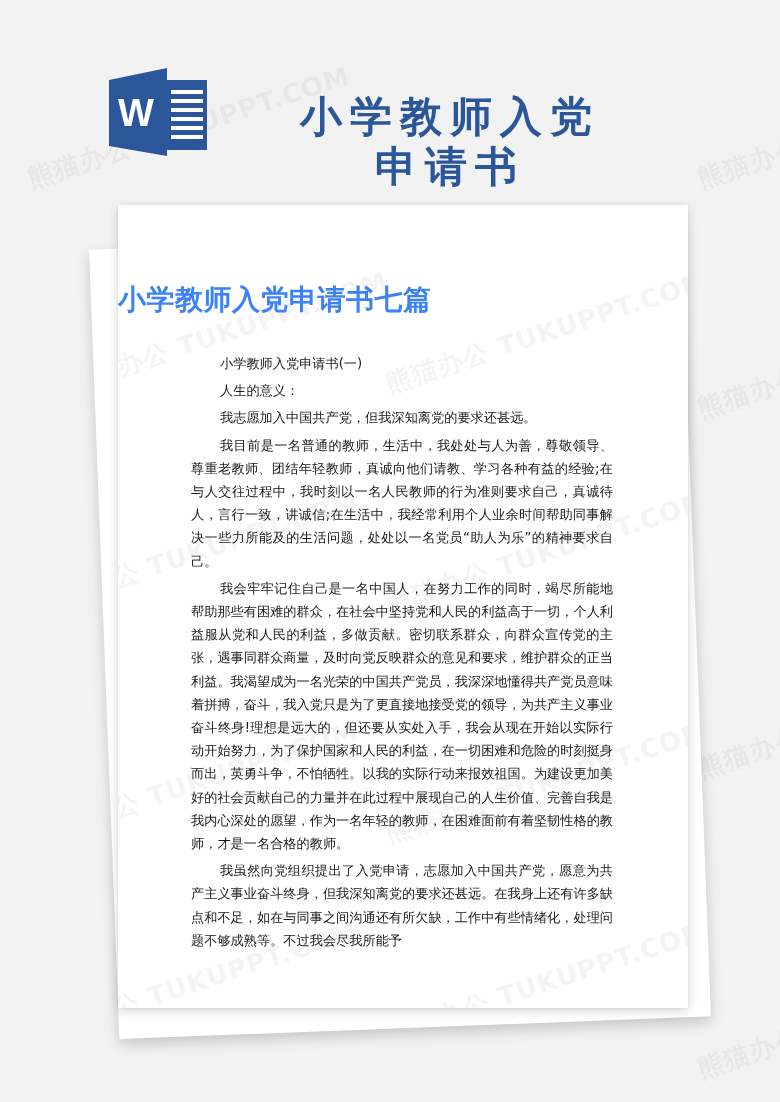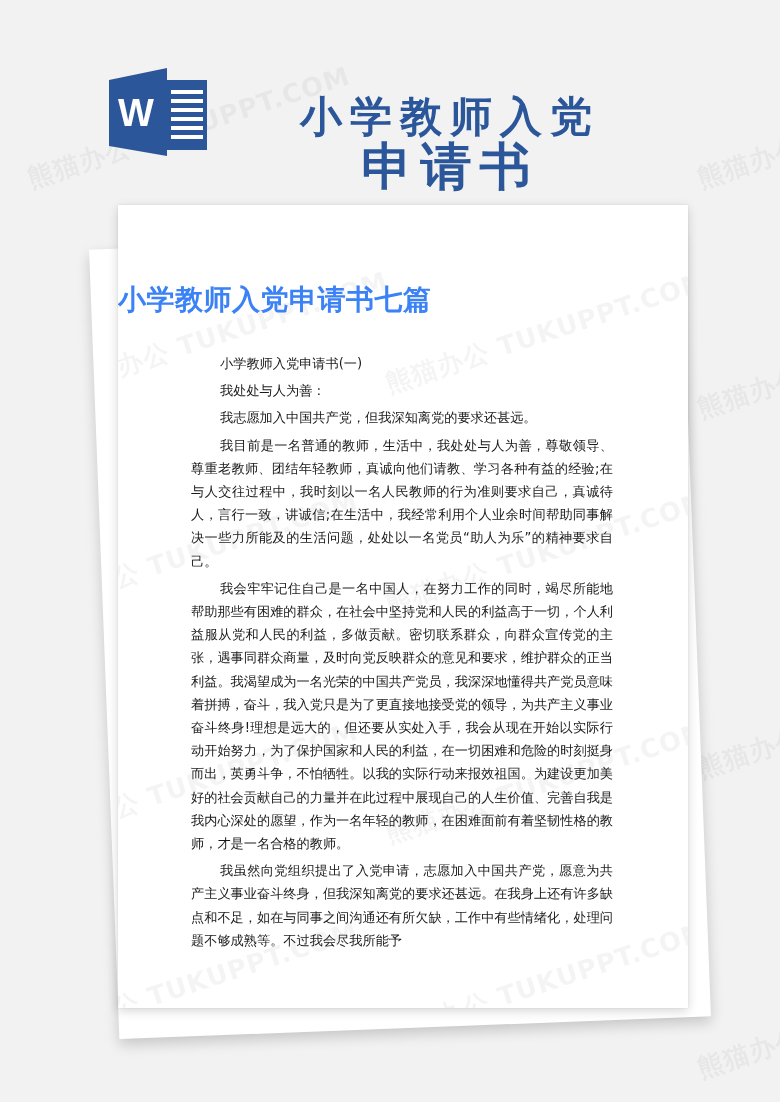--- a/index.html
+++ b/index.html
@@ -9,21 +9,21 @@
       font-family: "DejaVu Sans", "Liberation Sans", sans-serif;
     }
     
     .word-icon { position: absolute; left: 107px; top: 68px; width: 102px; height: 88px; }
     .hero-title {
       position: absolute; left: 250px; top: 72px; width: 400px;
       color: #2b579a; font-weight: bold; text-align: center;
       font-family: "DejaVu Sans", sans-serif;
     }
     .hero-title .l1 { font-size: 42px; letter-spacing: 8px; line-height: 50px; display:block;margin-top:20px; }
-    .hero-title .l2 { font-size: 51px; letter-spacing: 8px; line-height: 50px; display:block; }
+    .hero-title .l2 { font-size: 42px; letter-spacing: 8px; line-height: 50px; display:block; }
 
     
     .back-page {
       position: absolute; left: 104px; top: 238px; width: 592px; height: 790px;
       background: #ffffff;
       transform: rotate(-2.2deg); transform-origin: 50% 50%;
       box-shadow: 0 6px 14px rgba(0,0,0,0.18);
     }
     .page {
       position: absolute; left: 118px; top: 205px; width: 570px; height: 803px;
@@ -86,19 +86,19 @@
   <div class="wm" style="left:-90px;top:330px;">熊猫办公 TUKUPPT.COM</div>
   <div class="wm" style="left:260px;top:330px;">熊猫办公 TUKUPPT.COM</div>
   <div class="wm" style="left:-90px;top:560px;">熊猫办公 TUKUPPT.COM</div>
   <div class="wm" style="left:260px;top:560px;">熊猫办公 TUKUPPT.COM</div>
   <div class="wm" style="left:-90px;top:760px;">熊猫办公 TUKUPPT.COM</div>
   <div class="wm" style="left:260px;top:760px;">熊猫办公 TUKUPPT.COM</div>
 
   <div class="doc-title">小学教师入党申请书七篇</div>
   <div class="doc-body">
     <p>小学教师入党申请书(一)</p>
-    <p>我处处与人为善：</p>
+    <p>人生的意义：</p>
     <p>我志愿加入中国共产党，但我深知离党的要求还甚远。</p>
     <p>我目前是一名普通的教师，生活中，我处处与人为善，尊敬领导、尊重老教师、团结年轻教师，真诚向他们请教、学习各种有益的经验;在与人交往过程中，我时刻以一名人民教师的行为准则要求自己，真诚待人，言行一致，讲诚信;在生活中，我经常利用个人业余时间帮助同事解决一些力所能及的生活问题，处处以一名党员“助人为乐”的精神要求自己。</p>
     <p>我会牢牢记住自己是一名中国人，在努力工作的同时，竭尽所能地帮助那些有困难的群众，在社会中坚持党和人民的利益高于一切，个人利益服从党和人民的利益，多做贡献。密切联系群众，向群众宣传党的主张，遇事同群众商量，及时向党反映群众的意见和要求，维护群众的正当利益。我渴望成为一名光荣的中国共产党员，我深深地懂得共产党员意味着拼搏，奋斗，我入党只是为了更直接地接受党的领导，为共产主义事业奋斗终身!理想是远大的，但还要从实处入手，我会从现在开始以实际行动开始努力，为了保护国家和人民的利益，在一切困难和危险的时刻挺身而出，英勇斗争，不怕牺牲。以我的实际行动来报效祖国。为建设更加美好的社会贡献自己的力量并在此过程中展现自己的人生价值、完善自我是我内心深处的愿望，作为一名年轻的教师，在困难面前有着坚韧性格的教师，才是一名合格的教师。</p>
     <p>我虽然向党组织提出了入党申请，志愿加入中国共产党，愿意为共产主义事业奋斗终身，但我深知离党的要求还甚远。在我身上还有许多缺点和不足，如在与同事之间沟通还有所欠缺，工作中有些情绪化，处理问题不够成熟等。不过我会尽我所能予</p>
   </div>
 </div>
 
 </body></html>

